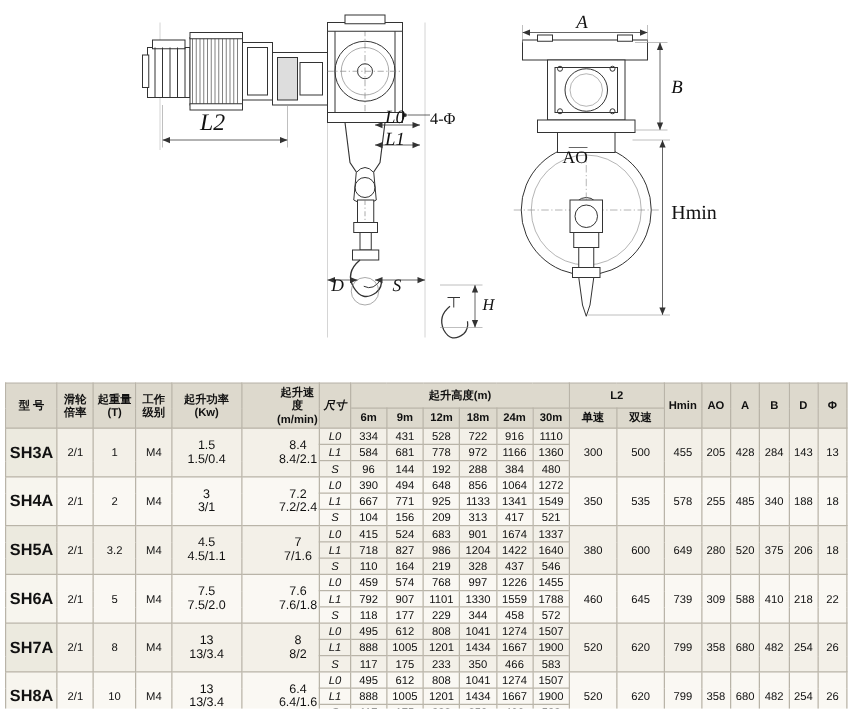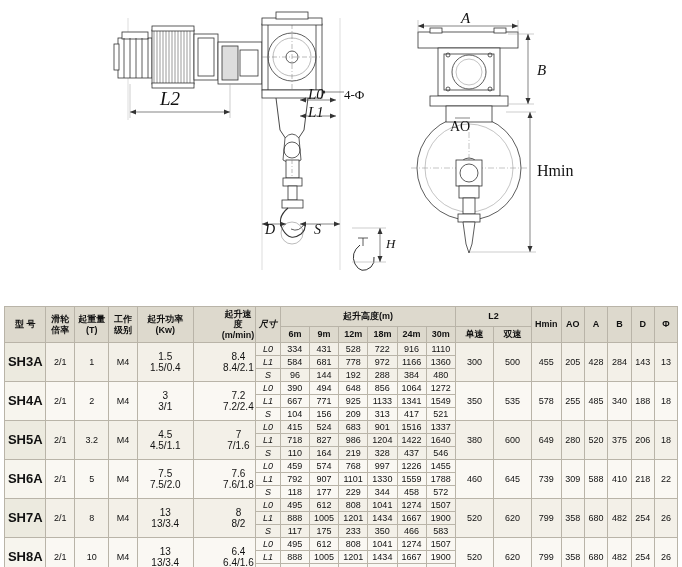--- a/index.html
+++ b/index.html
@@ -387,21 +387,21 @@
             <td class="w-ratio" rowspan="3">2/1</td>
             <td class="w-cap" rowspan="3">3.2</td>
             <td class="w-grade" rowspan="3">M4</td>
             <td class="multi w-power" rowspan="3">4.5<br>4.5/1.1</td>
             <td class="multi w-speed" rowspan="3">7<br>7/1.6</td>
             <td class="sz w-sz">L0</td>
             <td class="w-h">415</td>
             <td class="w-h">524</td>
             <td class="w-h">683</td>
             <td class="w-h">901</td>
-            <td class="w-h">1516</td>
+            <td class="w-h">1674</td>
             <td class="w-h">1337</td>
             <td class="w-l2" rowspan="3">380</td>
             <td class="w-l2" rowspan="3">600</td>
             <td class="w-hmin" rowspan="3">649</td>
             <td class="w-small" rowspan="3">280</td>
             <td class="w-small" rowspan="3">520</td>
             <td class="w-small" rowspan="3">375</td>
             <td class="w-small" rowspan="3">206</td>
             <td class="w-small" rowspan="3">18</td>
           </tr>

